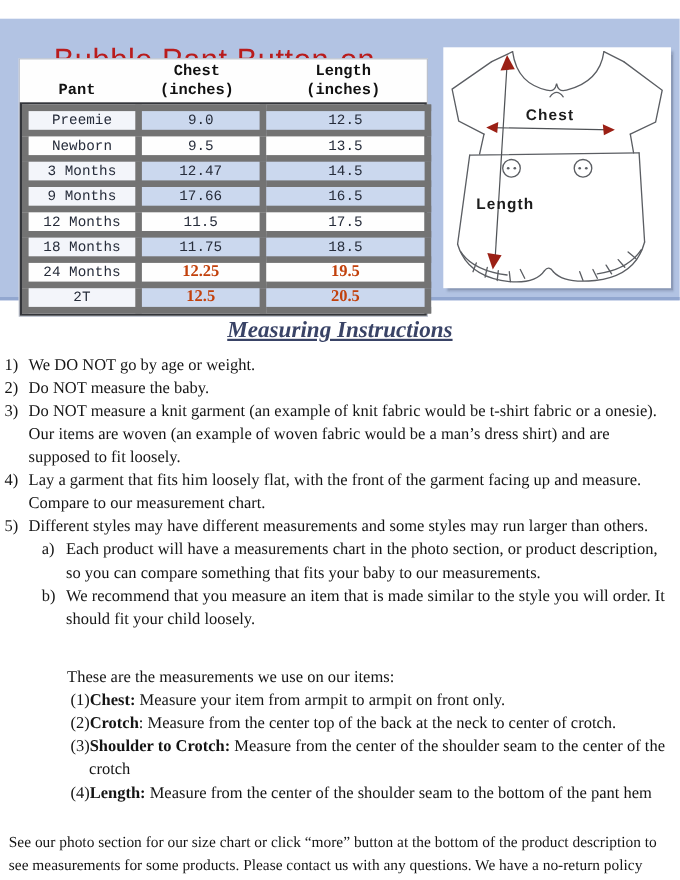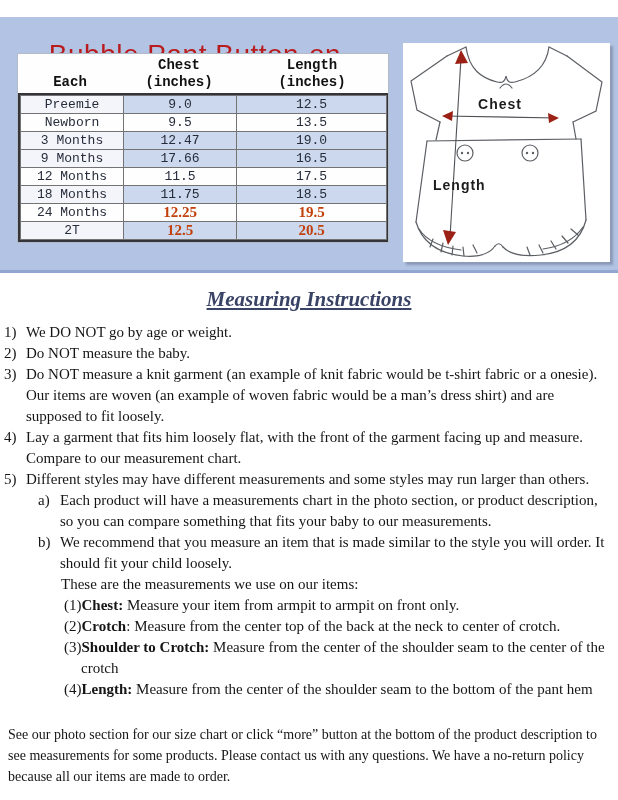--- a/index.html
+++ b/index.html
@@ -23,21 +23,21 @@
     border:1px solid #b4bbc8;box-sizing:border-box;
   }
   table{border-collapse:collapse;table-layout:fixed;width:100%;}
   .hdr td{
     vertical-align:bottom;text-align:center;
     font-family:"Liberation Mono", monospace;font-weight:bold;
     font-size:14px;line-height:17px;color:#111;padding:3px 0 2px;
   }
   .bdy-wrap{border:2px solid #33353a;}
   .bdy td{
-    border:1px solid #737373;text-align:center;height:17px;padding:0;
+    border:6px solid #737373;text-align:center;height:17px;padding:0;
     font-family:"Liberation Mono", monospace;font-size:13px;color:#262c3a;
   }
   .bdy tr.shaded td.val{background:#cbd8ee;}
   .bdy tr.shaded td.size{background:#f3f5fa;}
   .bdy tr.serif td.val{
     font-family:"Liberation Serif", serif;font-weight:bold;font-size:15px;color:#c2410c;
   }
   
   .illo{
     position:absolute;left:403px;top:43px;width:207px;height:219px;background:#ffffff;
@@ -55,42 +55,42 @@
   .instructions{position:absolute;top:287px;left:0;width:618px;}
   .mi-heading{
     text-align:center;font-size:21px;font-weight:bold;font-style:italic;
     text-decoration:underline;color:#394366;margin:0 0 10px 0;
   }
   .ins-body{font-size:15px;line-height:21px;padding:0 5px 0 4px;}
   .li{display:flex;}
   .li .mk{flex:none;width:22px;}
   .li .tx{flex:1;}
   .li.sub{margin-left:34px;}
-  .m-intro{margin-left:57px;}
+  .m-intro{margin-left:57px;margin-top:32px;}
   .mline{margin-left:60px;padding-left:17px;text-indent:-17px;}
   .mline b{font-weight:bold;margin-top:15px;}
   .footer-note{margin-top:24px;padding:0 6px 0 4px;font-size:14px;line-height:21px;}
 </style>
 </head>
 <body>
 
 <div class="blue-panel"></div>
 
 <div class="page-title">Bubble Pant Button-on</div>
 
 <div class="chart-box">
   <table class="hdr">
     <colgroup>
         <col style="width:104px">
         <col style="width:114px">
         <col style="width:152px">
       </colgroup>
     <tbody>
         <tr>
-      <td>Each</td>
+      <td>Pant</td>
       <td>
         <div>Chest</div>
         <div>(inches)</div>
       </td>
       <td>
         <div>Length</div>
         <div>(inches)</div>
       </td>
     </tr>
   </tbody>
@@ -109,21 +109,21 @@
         <td class="val">12.5</td>
       </tr>
       <tr>
         <td class="size">Newborn</td>
         <td class="val">9.5</td>
         <td class="val">13.5</td>
       </tr>
       <tr class="shaded">
         <td class="size">3 Months</td>
         <td class="val">12.47</td>
-        <td class="val">19.0</td>
+        <td class="val">14.5</td>
       </tr>
       <tr class="shaded">
         <td class="size">9 Months</td>
         <td class="val">17.66</td>
         <td class="val">16.5</td>
       </tr>
       <tr>
         <td class="size">12 Months</td>
         <td class="val">11.5</td>
         <td class="val">17.5</td>

